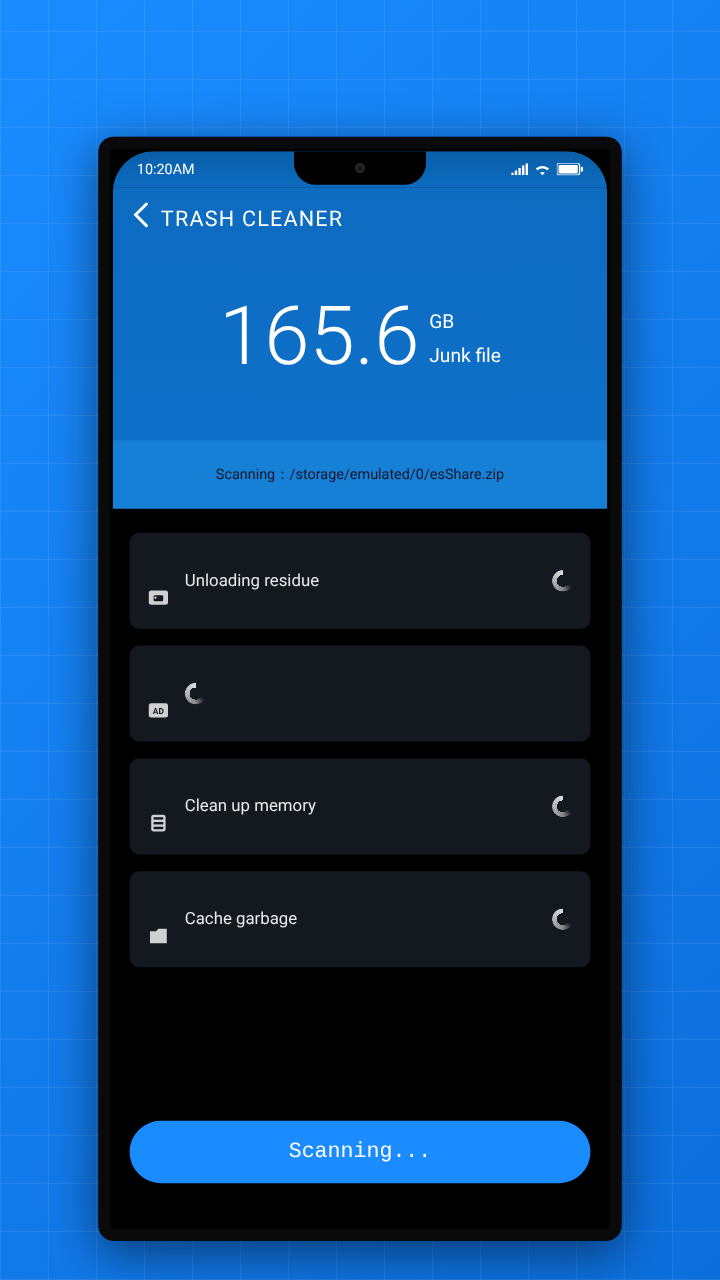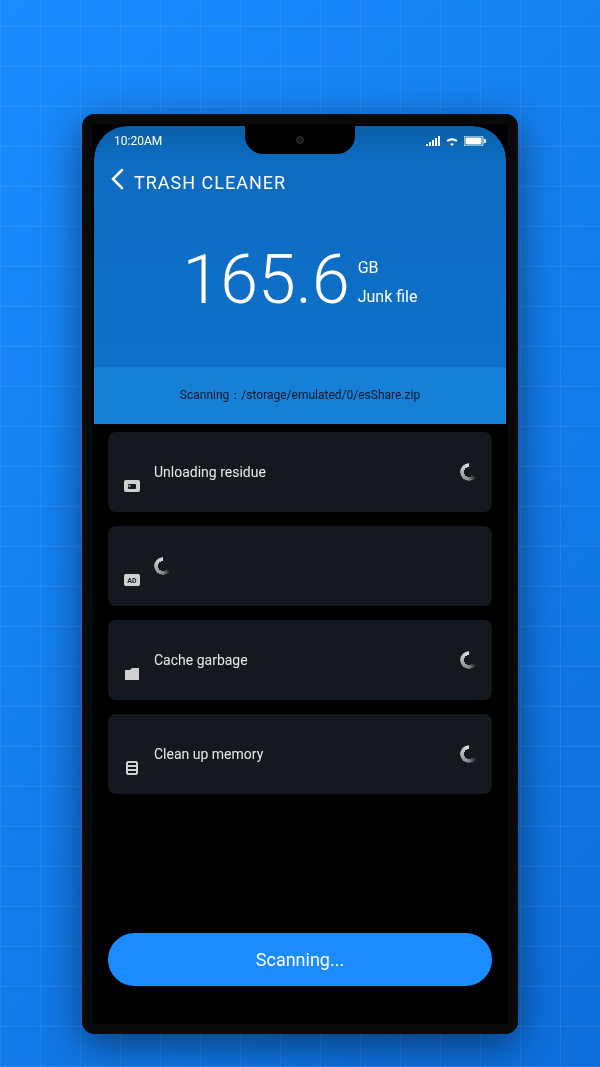--- a/index.html
+++ b/index.html
@@ -109,21 +109,21 @@
 .scan-bar {
   background: #1680d6;
   padding: 20px;
   text-align: center;
   color: #0f172a;
   font-size: 12px;
 }
 
 .content {
   background: #000;
-  padding: 8px 14px;
+  padding: 20px 14px;
   flex: 1;
 }
 
 .scan-item {
   background: #14181f;
   border-radius: 8px;
   padding: 16px 14px;
   display: flex;
   align-items: center;
   gap: 12px;
@@ -160,20 +160,21 @@
   animation: spin 1s linear infinite;
 }
 @keyframes spin { to { transform: rotate(360deg); } }
 
 .bottom-area {
   position: absolute;
   bottom: 0;
   left: 0;
   right: 0;
   padding: 0 14px 36px;
+  font-family: Liberation Mono, monospace;
 }
 .scan-button {
   background: #1a8cff;
   color: #fff;
   font-size: 18px;
   text-align: center;
   padding: 16px;
   border-radius: 28px;
   font-weight: 400;
 }
@@ -258,40 +259,40 @@
               <text x="9" y="12" font-size="7" text-anchor="middle" fill="#14181f" font-weight="bold">AD</text>
             </svg>
         </span>
         <span class="spinner"></span>
       </div>
 
 
       <div class="scan-item">
         <span class="scan-icon">
           <svg width="18" height="18" viewBox="0 0 18 18">
-              <path d="M2 5 L7 5 L9 3 L16 3 L16 15 L2 15 Z" fill="#d0d0d0"></path>
-            </svg>
-        </span>
-        <span class="scan-label">Cache garbage</span>
-        <span class="spinner"></span>
-      </div>
-
-      <div class="scan-item">
-        <span class="scan-icon">
-          <svg width="18" height="18" viewBox="0 0 18 18">
               <rect x="3" y="2" width="12" height="14" rx="2" fill="#d0d0d0"></rect>
               <rect x="5" y="4" width="8" height="2" fill="#14181f"></rect>
               <rect x="5" y="8" width="8" height="2" fill="#14181f"></rect>
               <rect x="5" y="12" width="8" height="2" fill="#14181f"></rect>
             </svg>
         </span>
         <span class="scan-label">Clean up memory</span>
         <span class="spinner"></span>
       </div>
 
+      <div class="scan-item">
+        <span class="scan-icon">
+          <svg width="18" height="18" viewBox="0 0 18 18">
+              <path d="M2 5 L7 5 L9 3 L16 3 L16 15 L2 15 Z" fill="#d0d0d0"></path>
+            </svg>
+        </span>
+        <span class="scan-label">Cache garbage</span>
+        <span class="spinner"></span>
+      </div>
+
     </div>
 
     <div class="bottom-area">
       <div class="scan-button">
         <span>Scanning...</span>
       </div>
     </div>
 
   </div>
 </div>

